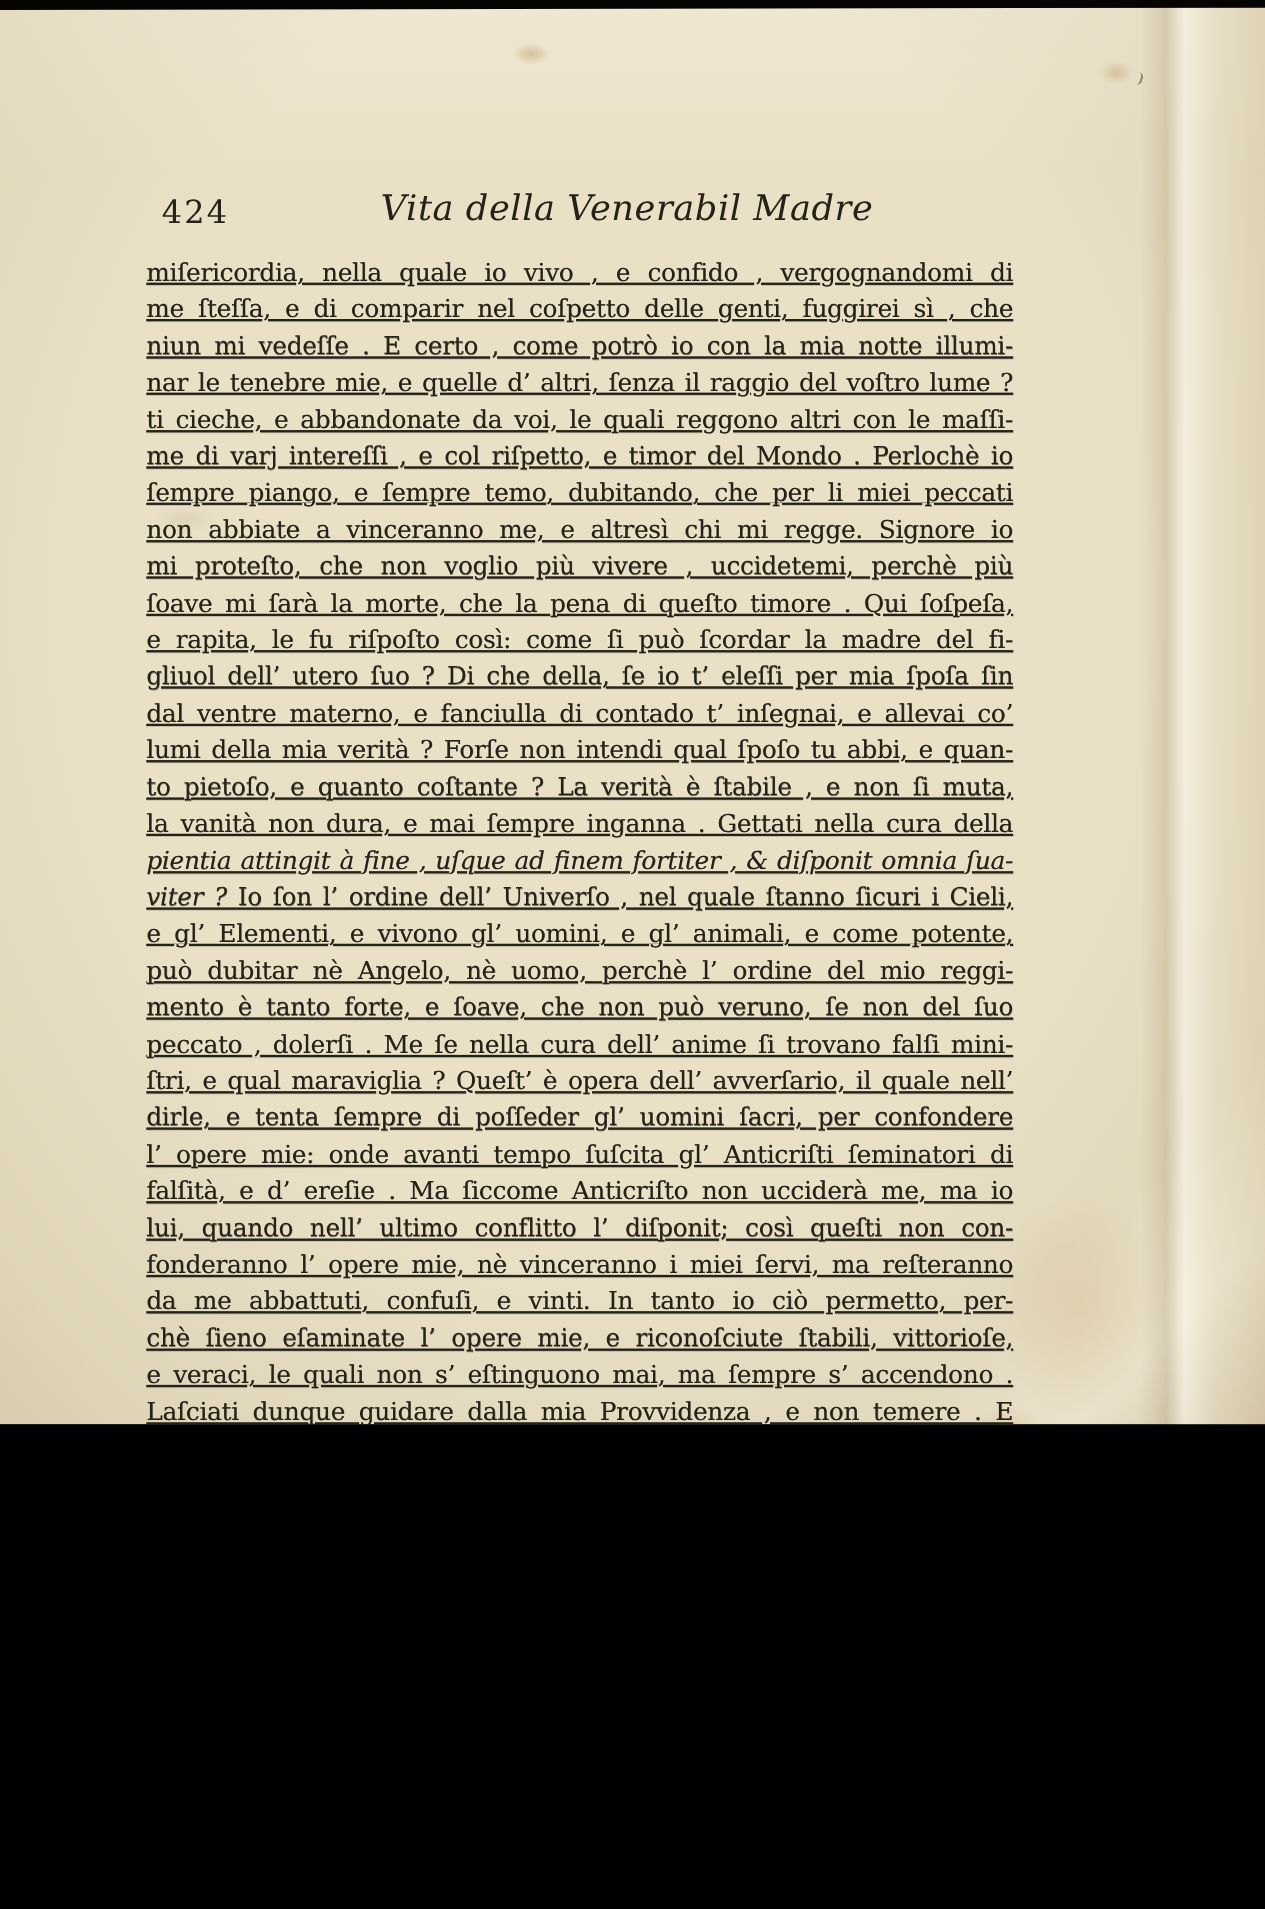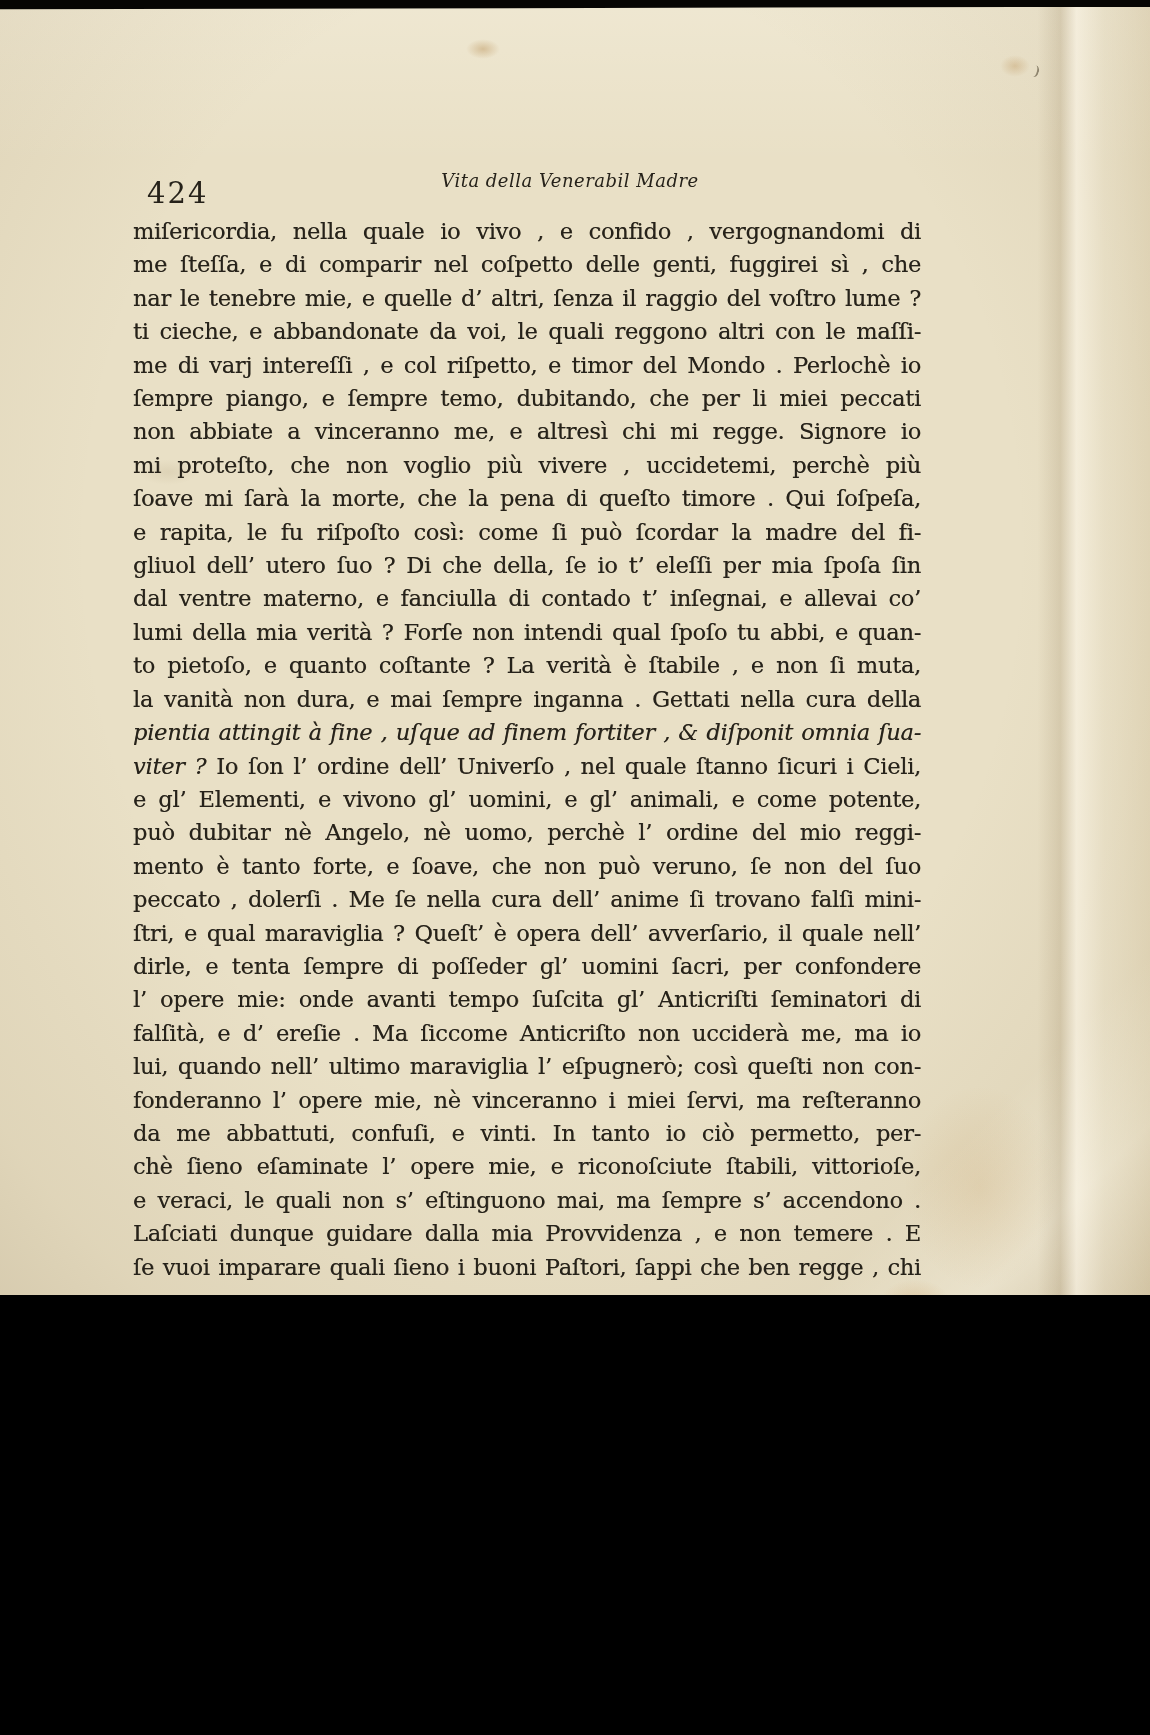--- a/index.html
+++ b/index.html
@@ -52,23 +52,23 @@
     position:relative;height:42px;
     white-space:nowrap;
   }
   #page-number{
     position:absolute;left:14px;top:6px;
     font-size:29px;letter-spacing:2px;
   }
   #running-title{
     position:absolute;left:0;right:0;top:0;
     text-align:center;padding-left:86px;
-    font-style:italic;font-size:18px;letter-spacing:0.5px;
+    font-style:italic;font-size:32px;letter-spacing:0.5px;
   }
-  #text-block{margin-top:3px;}
+  #text-block{margin-top:20px;text-decoration:underline;}
   .line{
     width:788px;
     font-size:22.5px;line-height:33.4px;
     letter-spacing:-0.25px;
     word-spacing:1px;
     text-align:justify;
     text-align-last:justify;
     white-space:normal;
     text-shadow:0.3px 0.3px 0.4px rgba(35,28,15,0.55);
   }
@@ -96,20 +96,21 @@
     <div class="mark m2"></div>
 
     <div id="page">
       <div id="page-header">
         <span id="page-number">424</span>
         <span id="running-title">Vita della Venerabil Madre</span>
       </div>
       <div id="text-block">
           <div class="line"><span>miſericordia, nella quale io vivo , e confido , vergognandomi di</span></div>
           <div class="line"><span>me ſteſſa, e di comparir nel coſpetto delle genti, fuggirei sì , che</span></div>
+          <div class="line"><span>niun mi vedeſſe . E certo , come potrò io con la mia notte illumi-</span></div>
           <div class="line"><span>nar le tenebre mie, e quelle d’ altri, ſenza il raggio del voſtro lume ?</span></div>
           <div class="line"><span>ti cieche, e abbandonate da voi, le quali reggono altri con le maſſi-</span></div>
           <div class="line"><span>me di varj intereſſi , e col riſpetto, e timor del Mondo . Perlochè io</span></div>
           <div class="line"><span>ſempre piango, e ſempre temo, dubitando, che per li miei peccati</span></div>
           <div class="line"><span>non abbiate a vinceranno me, e altresì chi mi regge. Signore io</span></div>
           <div class="line"><span>mi proteſto, che non voglio più vivere , uccidetemi, perchè più</span></div>
           <div class="line"><span>ſoave mi ſarà la morte, che la pena di queſto timore . Qui ſoſpeſa,</span></div>
           <div class="line"><span>e rapita, le fu riſpoſto così: come ſi può ſcordar la madre del fi-</span></div>
           <div class="line"><span>gliuol dell’ utero ſuo ? Di che della, ſe io t’ eleſſi per mia ſpoſa ſin</span></div>
           <div class="line"><span>dal ventre materno, e fanciulla di contado t’ inſegnai, e allevai co’</span></div>
@@ -119,21 +120,21 @@
           <div class="line"><span class="it">pientia attingit à fine , uſque ad finem fortiter , &amp; diſponit omnia ſua-</span></div>
           <div class="line"><span class="it">viter ? </span><span>Io ſon l’ ordine dell’ Univerſo , nel quale ſtanno ſicuri i Cieli,</span></div>
           <div class="line"><span>e gl’ Elementi, e vivono gl’ uomini, e gl’ animali, e come potente,</span></div>
           <div class="line"><span>può dubitar nè Angelo, nè uomo, perchè l’ ordine del mio reggi-</span></div>
           <div class="line"><span>mento è tanto forte, e ſoave, che non può veruno, ſe non del ſuo</span></div>
           <div class="line"><span>peccato , dolerſi . Me ſe nella cura dell’ anime ſi trovano falſi mini-</span></div>
           <div class="line"><span>ſtri, e qual maraviglia ? Queſt’ è opera dell’ avverſario, il quale nell’</span></div>
           <div class="line"><span>dirle, e tenta ſempre di poſſeder gl’ uomini ſacri, per confondere</span></div>
           <div class="line"><span>l’ opere mie: onde avanti tempo ſuſcita gl’ Anticriſti ſeminatori di</span></div>
           <div class="line"><span>falſità, e d’ ereſie . Ma ſiccome Anticriſto non ucciderà me, ma io</span></div>
-          <div class="line"><span>lui, quando nell’ ultimo maraviglia l’ eſpugnerò; così queſti non con-</span></div>
+          <div class="line"><span>lui, quando nell’ ultimo conflitto l’ diſponit; così queſti non con-</span></div>
           <div class="line"><span>fonderanno l’ opere mie, nè vinceranno i miei ſervi, ma reſteranno</span></div>
           <div class="line"><span>da me abbattuti, confuſi, e vinti. In tanto io ciò permetto, per-</span></div>
           <div class="line"><span>chè ſieno eſaminate l’ opere mie, e riconoſciute ſtabili, vittorioſe,</span></div>
           <div class="line"><span>e veraci, le quali non s’ eſtinguono mai, ma ſempre s’ accendono .</span></div>
           <div class="line"><span>Laſciati dunque guidare dalla mia Provvidenza , e non temere . E</span></div>
           <div class="line"><span>ſe vuoi imparare quali ſieno i buoni Paſtori, ſappi che ben regge , chi</span></div>
         </div>
       <div id="catchword">ben</div>
     </div>
   </div>

